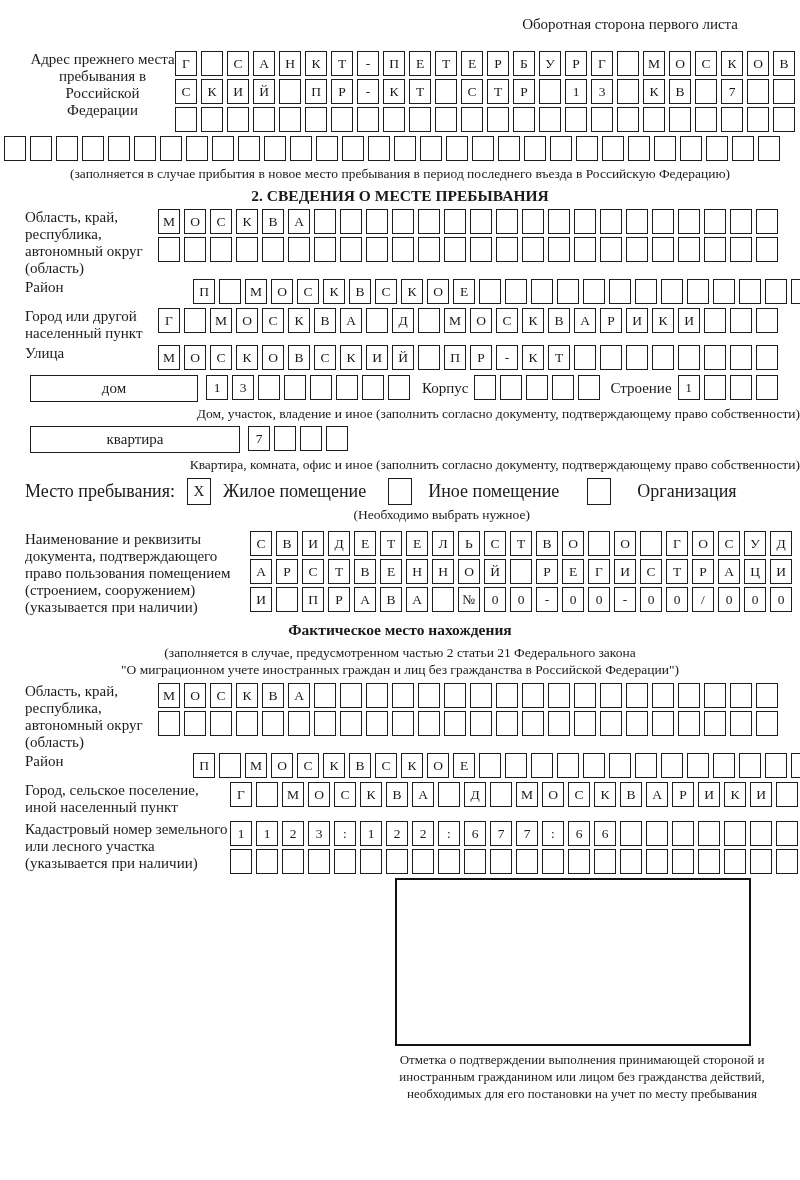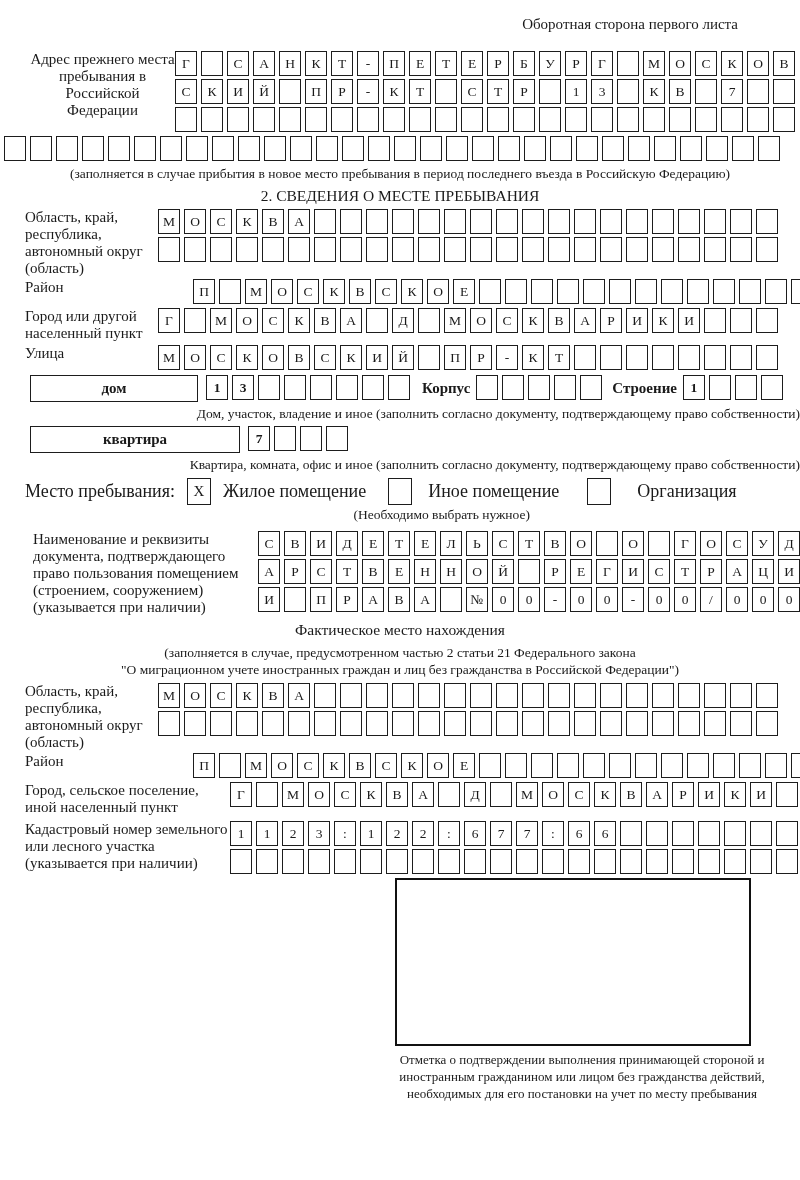--- a/index.html
+++ b/index.html
@@ -19,31 +19,31 @@
   .cells{display:flex;gap:4px;}
   .cell{box-sizing:border-box;flex:none;width:22px;height:25px;border:1.6px solid #1d1d1d;
         display:flex;align-items:center;justify-content:center;
         font-size:13.5px;line-height:1;}
   .fullrow{padding-left:4px;margin-top:4px;}
 
   .note{font-size:13.5px;line-height:17px;}
   .center{text-align:center;}
   .leftnote{padding-left:25px;margin-top:3px;text-align:right;}
 
-  .sec-title{margin-top:4px;text-align:center;font-weight:normal;font-size:15.5px;line-height:19px;}
+  .sec-title{margin-top:4px;text-align:center;font-weight:bold;font-size:15.5px;line-height:19px;}
 
   .mt2{margin-top:2px;gap:35px;}.mt3{margin-top:3px;}.mt4{margin-top:4px;}
-  .mt5{margin-top:5px;}.mt8{margin-top:8px;margin-left:8px;}
+  .mt5{margin-top:5px;}.mt8{margin-top:8px;}
 
   .widebox{box-sizing:border-box;flex:none;height:27px;border:1.6px solid #1d1d1d;
            display:flex;align-items:center;justify-content:center;font-size:15px;}
   .housebox{width:168px;}
   .aptbox{width:210px;}
   .inline-label{font-size:15px;line-height:27px;white-space:nowrap;}
-  .hrow{padding-left:30px;display:flex;align-items:flex-start;font-weight:bold;}
+  .hrow{padding-left:30px;display:flex;align-items:flex-start;}
   .gap8{width:8px;flex:none;}.gap6{width:6px;flex:none;}.gap10{width:10px;flex:none;}.gap12{width:12px;flex:none;}
 
   .stayrow{padding-left:25px;display:flex;align-items:center;margin-top:5px;}
   .checkbox{box-sizing:border-box;flex:none;width:24px;height:27px;border:1.6px solid #1d1d1d;
             display:flex;align-items:center;justify-content:center;font-size:15px;}
   .staylabel{font-size:18px;white-space:nowrap;}
   .choose-note{margin-left:130px;width:400px;text-align:right;margin-top:1px;}
 
   .factnotes{margin-top:5px;}
 

